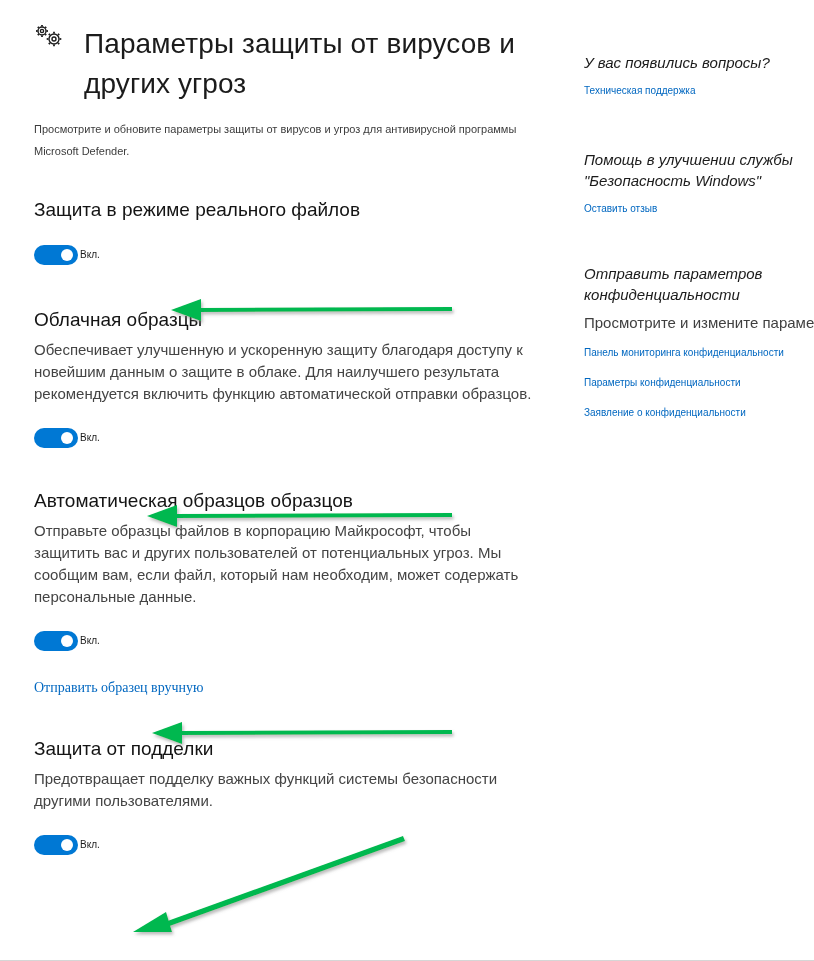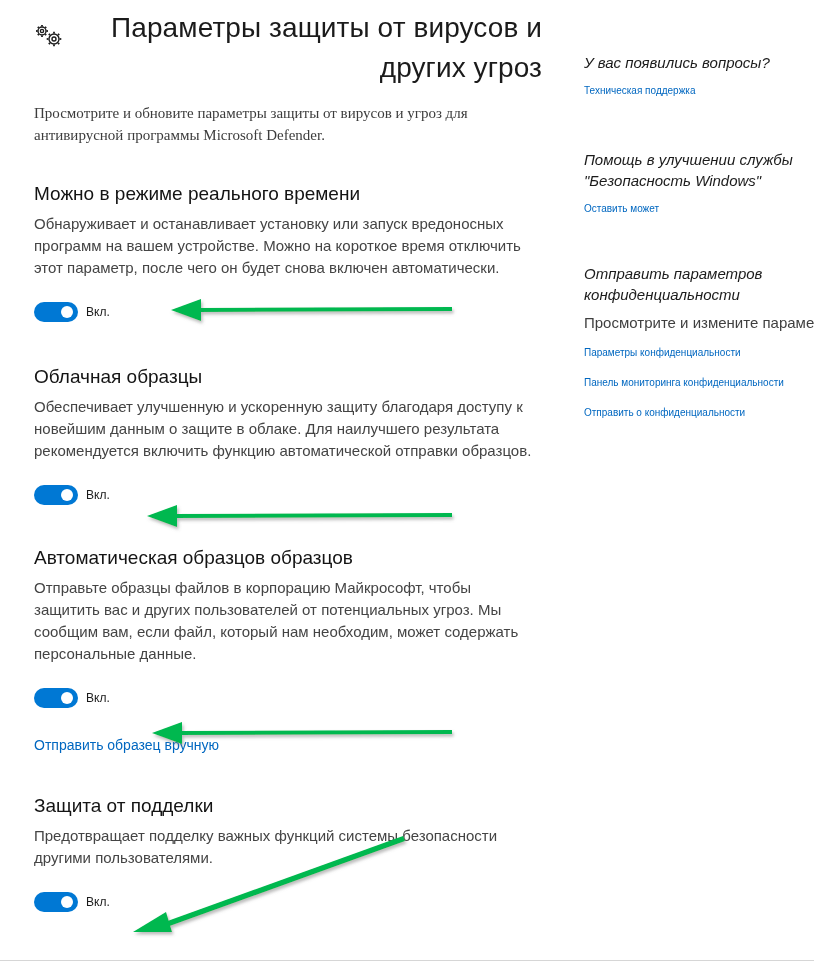--- a/index.html
+++ b/index.html
@@ -27,23 +27,22 @@
   
   .main-col {
     position: absolute;
     left: 34px;
     top: 0;
     width: 508px;
   }
 
   .page-header {
     position: relative;
-    padding-top: 8px;
+    padding-top: 24px;
     min-height: 78px;
-    text-align: right;
   }
   .gear-icon {
     position: absolute;
     left: -2px;
     top: 22px;
     width: 34px;
     height: 30px;
     color: #1d1d1d;
   }
   .page-title {
@@ -51,25 +50,24 @@
     padding-left: 50px;
     font-size: 28px;
     line-height: 40px;
     font-weight: 400;
     color: #1b1b1b;
     letter-spacing: 0.1px;
   }
 
   .page-subtitle {
     margin: 14px 0 0 0;
-    font-size: 15px;
+    font-size: 11px;
     line-height: 22px;
     color: #3c3c3c;
     max-width: 500px;
-    font-family: Liberation Serif, serif;
   }
 
   .section {
     margin-top: 31px;
   }
   .section-title {
     margin: 0;
     font-size: 19px;
     line-height: 24px;
     font-weight: 400;
@@ -101,34 +99,35 @@
   .toggle .knob {
     position: absolute;
     width: 12px;
     height: 12px;
     border-radius: 50%;
     background: #ffffff;
     top: 4px;
     right: 5px;
   }
   .toggle-label {
-    margin-left: 8px;
-    font-size: 12px;
+    margin-left: 2px;
+    font-size: 10px;
     line-height: 20px;
     color: #1b1b1b;
   }
 
   .inline-link {
     display: inline-block;
     margin-top: 26px;
     font-size: 14px;
     line-height: 20px;
     color: #0067c0;
     text-decoration: none;
     cursor: pointer;
+    font-family: Liberation Serif, serif;
   }
 
   
   .side-col {
     position: absolute;
     left: 584px;
     top: 52px;
     width: 230px;
   }
   .side-block { margin-bottom: 38px; }
@@ -202,22 +201,21 @@
             </g>
           </g>
         </svg>
       </span>
       <h1 class="page-title">Параметры защиты от вирусов и других угроз</h1>
     </div>
 
     <p class="page-subtitle">Просмотрите и обновите параметры защиты от вирусов и угроз для антивирусной программы Microsoft Defender.</p>
 
     <div class="section" style="margin-top:36px;">
-      <h2 class="section-title">Можно в режиме реального времени</h2>
-      <p class="section-desc">Обнаруживает и останавливает установку или запуск вредоносных программ на вашем устройстве. Можно на короткое время отключить этот параметр, после чего он будет снова включен автоматически.</p>
+      <h2 class="section-title">Защита в режиме реального файлов</h2>
       <div class="toggle-row">
         <div class="toggle">
           <span class="knob"></span>
         </div>
         <span class="toggle-label">Вкл.</span>
       </div>
     </div>
 
     <div class="section" style="margin-top:42px;">
       <h2 class="section-title">Облачная образцы</h2>
@@ -257,29 +255,29 @@
 
   <div class="side-col">
 
     <div class="side-block" style="margin-bottom:48px;">
       <p class="side-heading">У вас появились вопросы?</p>
       <a class="side-link" href="#">Техническая поддержка</a>
     </div>
 
     <div class="side-block" style="margin-bottom:44px;">
       <p class="side-heading">Помощь в улучшении службы "Безопасность Windows"</p>
-      <a class="side-link" href="#">Оставить может</a>
+      <a class="side-link" href="#">Оставить отзыв</a>
     </div>
 
     <div class="side-block">
       <p class="side-heading">Отправить параметров конфиденциальности</p>
       <p class="side-desc">Просмотрите и измените параметры конфиденциальности устройства под управлением Windows 10.</p>
+      <a class="side-link" href="#">Панель мониторинга конфиденциальности</a>
       <a class="side-link" href="#">Параметры конфиденциальности</a>
-      <a class="side-link" href="#">Панель мониторинга конфиденциальности</a>
-      <a class="side-link" href="#">Отправить о конфиденциальности</a>
+      <a class="side-link" href="#">Заявление о конфиденциальности</a>
     </div>
 
   </div>
 
   <svg class="arrow-layer" viewBox="0 0 814 961">
     <defs>
       <filter id="ashadow" x="-20%" y="-40%" width="160%" height="220%">
         <feDropShadow dx="1.5" dy="2.5" stdDeviation="1.4" flood-color="#777777" flood-opacity="0.5"></feDropShadow>
       </filter>
     </defs>

